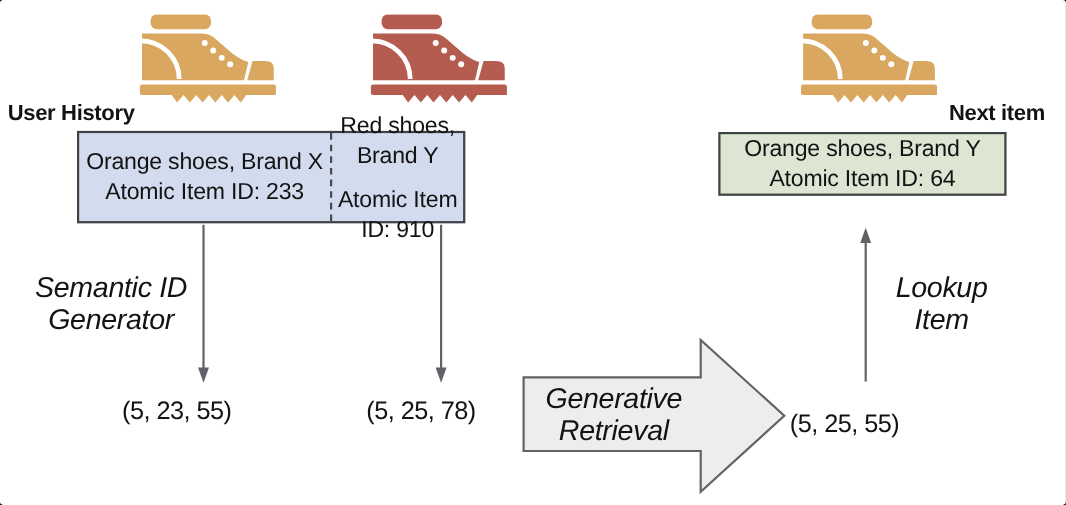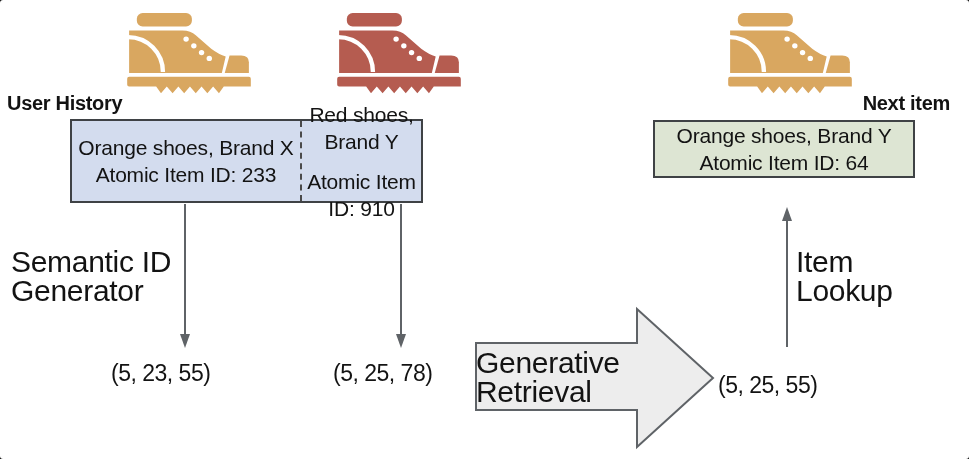--- a/index.html
+++ b/index.html
@@ -25,22 +25,22 @@
     border:2px solid var(--box-border,#3F4245);
   }
   .history-box{background:var(--history-fill,#D3DCEE);}
   .next-box{background:var(--next-fill,#DDE5D3);}
   .cell{
     display:flex;flex-direction:column;justify-content:center;
     text-align:center;font-size:21px;line-height:27px;letter-spacing:-0.2px;
   }
   .cell-divided{border-left:2px dashed #4a4a4a;gap:13px;}
   .big{
-    font-size:30px;line-height:29px;letter-spacing:-0.3px;
-    text-align:left;white-space:nowrap;
+    font-size:26px;line-height:29px;letter-spacing:-0.3px;
+    text-align:center;white-space:nowrap;font-style:italic;
   }
   .tuple{font-size:23px;letter-spacing:-0.5px;text-align:left;white-space:nowrap;}
   svg.thin-arrow line{stroke:var(--arrow-stroke,#5F6367);stroke-width:2;}
   svg.thin-arrow polygon{fill:var(--arrow-stroke,#5F6367);}
   .hidden-defs{position:absolute;width:0;height:0;overflow:hidden;}
 </style>
 </head>
 <body>
 
 <svg class="hidden-defs" aria-hidden="true">
@@ -102,22 +102,22 @@
   <svg class="abs thin-arrow" style="left:780px;top:207px" width="14" height="140">
     <polygon points="2,14 12,14 7,0"></polygon>
       <line x1="7" y1="12" x2="7" y2="140"></line>
   </svg>
 
   <div class="abs big" style="left:11px;top:247px;width:180px">
     <div>Semantic ID</div>
     <div>Generator</div>
   </div>
   <div class="abs big" style="left:796px;top:247px;width:120px">
+    <div>Lookup</div>
     <div>Item</div>
-    <div>Lookup</div>
   </div>
 
   <div class="abs tuple" style="left:111px;top:360px;width:140px">(5, 23, 55)</div>
   <div class="abs tuple" style="left:333px;top:360px;width:140px">(5, 25, 78)</div>
   <div class="abs tuple" style="left:718px;top:372px;width:140px">(5, 25, 55)</div>
 
   <svg class="abs" style="left:474px;top:306px" width="242" height="144">
     <polygon points="2,37 163,37 163,3 239,72 163,141 163,104 2,104" fill="var(--big-arrow-fill,#EDEDED)" stroke="var(--arrow-stroke,#5F6367)" stroke-width="2"></polygon>
   </svg>
   <div class="abs big" style="left:476px;top:348px;width:164px">

